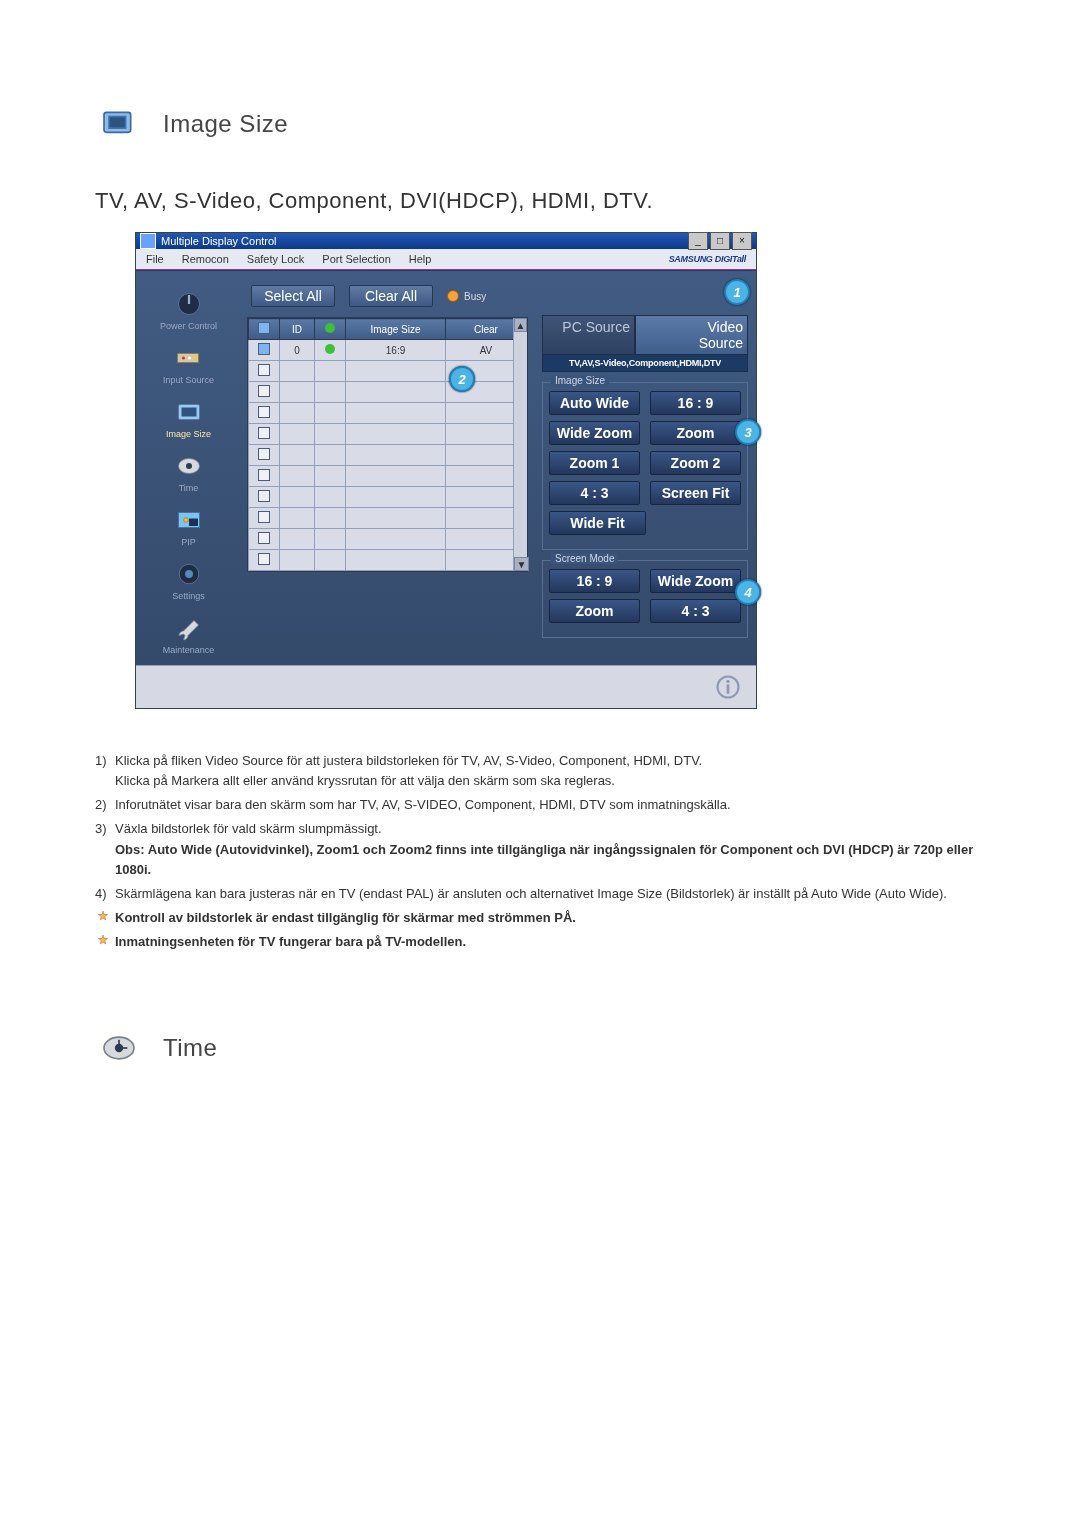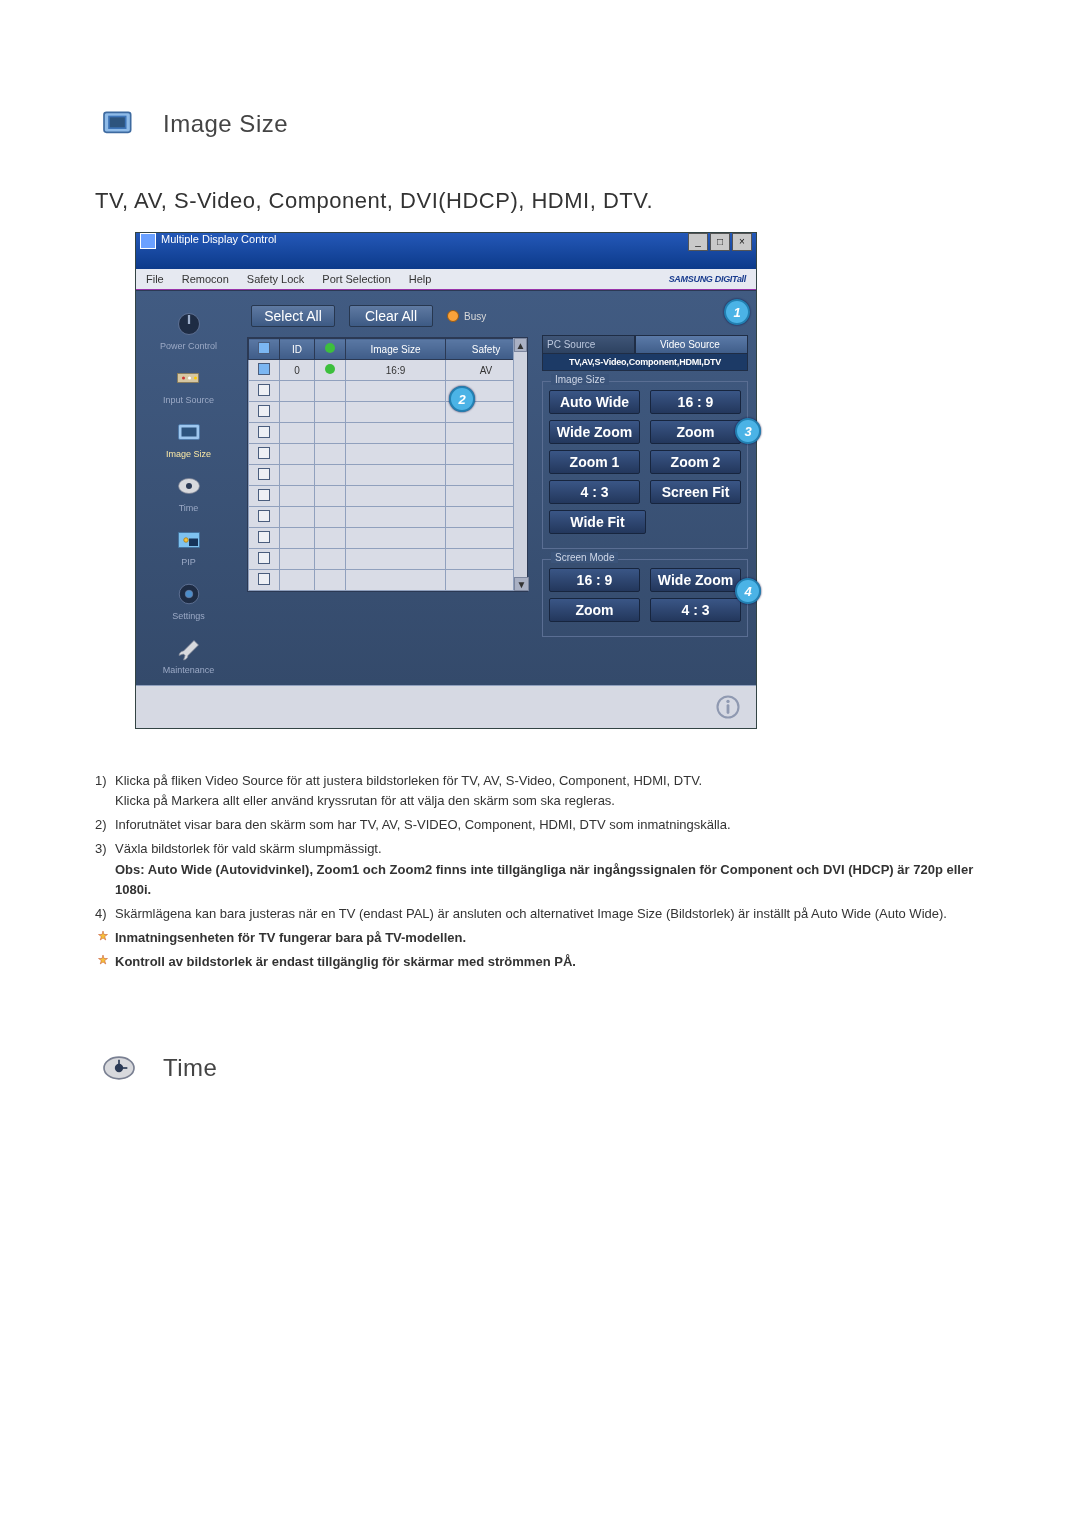--- a/index.html
+++ b/index.html
@@ -46,24 +46,24 @@
     width:620px;
     margin:10px 0 40px 40px;
     border:1px solid #344;
     box-shadow:0 0 0 1px #777 inset;
     background:#445a7a;
     font-family:Tahoma,Arial,sans-serif;
     font-size:11px;
     position:relative;
   }
   .titlebar {
-    height:36px;
+    height:16px;
     background:linear-gradient(#2458b8,#0c3a8a);
     color:#fff;
-    display:flex;align-items:flex-start;
+    display:flex;align-items:center;
     padding:0 4px;
     font-size:11px;
   }
   .titlebar .tb-icon{width:14px;height:14px;background:#6aa0ff;border:1px solid #fff;margin-right:5px;}
   .titlebar .spacer{flex:1;}
   .titlebar .win-btns{display:flex;}
   .titlebar .win-btn{
     width:18px;height:16px;margin-left:2px;
     background:#c9c9c9;border:1px solid #555;
     display:flex;align-items:center;justify-content:center;
@@ -145,22 +145,22 @@
   
   .rpanel{
     width:206px;padding:44px 8px 8px 4px;
     color:#fff;font-size:10px;
     position:relative;
   }
   .tabs{
     display:flex;margin-bottom:0;
   }
   .tab{
-    flex:1;text-align:left;padding:3px 4px;
-    font-size:10px;
+    flex:1;text-align:right;padding:3px 4px;
+    font-size:14px;
     background:linear-gradient(#3f5577,#2d4261);
     border:1px solid #1f2d45;color:#bac6dc;
   }
   .tab.active{
     background:linear-gradient(#5b7aa8,#405e8a);
     color:#fff;font-weight:normal;padding-left:24px;
   }
   .src-strip{
     background:#1c3a66;border:1px solid #1f2d45;border-top:none;
     color:#fff;text-align:center;font-size:9px;
@@ -300,21 +300,21 @@
         </span>
       </div>
       <div class="grid" style="position:relative;">
         <table>
           <tbody>
                 <tr>
             <th style="width:22px;"><span class="chk on"></span></th>
             <th style="width:26px;">ID</th>
             <th style="width:22px;"><span style="display:inline-block;width:10px;height:10px;border-radius:50%;background:#3dbf3d;"></span></th>
             <th>Image Size</th>
-            <th style="width:72px;">Safety</th>
+            <th style="width:72px;">Clear</th>
           </tr>
           <tr class="datrow">
             <td><span class="chk on"></span></td>
             <td>0</td>
             <td><span class="status-dot green"></span></td>
             <td>16:9</td>
             <td>AV</td>
           </tr>
           <tr class="datrow">
                   <td><span class="chk"></span></td>
@@ -465,27 +465,27 @@
             <td><span>Växla bildstorlek för vald skärm slumpmässigt.</span><br><span class="bold">Obs: Auto Wide (Autovidvinkel), Zoom1 och Zoom2 finns inte tillgängliga när ingångssignalen för Component och DVI (HDCP) är 720p eller 1080i.</span></td>
           </tr>
   <tr>
             <td class="num">4)</td>
             <td>Skärmlägena kan bara justeras när en TV (endast PAL) är ansluten och alternativet Image Size (Bildstorlek) är inställt på Auto Wide (Auto Wide).</td>
           </tr>
   <tr>
             <td class="num"><span class="star"><svg viewBox="0 0 24 24">
                   <path d="M12 2l2 7h7l-5.5 4 2 7L12 16l-5.5 4 2-7L3 9h7z" fill="#f6c03a" stroke="#c24a2a"></path>
                 </svg></span></td>
-            <td class="bold">Inmatningsenheten för TV fungerar bara på TV-modellen.</td>
+            <td class="bold">Kontroll av bildstorlek är endast tillgänglig för skärmar med strömmen PÅ.</td>
           </tr>
   <tr>
             <td class="num"><span class="star"><svg viewBox="0 0 24 24">
                   <path d="M12 2l2 7h7l-5.5 4 2 7L12 16l-5.5 4 2-7L3 9h7z" fill="#f6c03a" stroke="#c24a2a"></path>
                 </svg></span></td>
-            <td class="bold">Kontroll av bildstorlek är endast tillgänglig för skärmar med strömmen PÅ.</td>
+            <td class="bold">Inmatningsenheten för TV fungerar bara på TV-modellen.</td>
           </tr>
 </tbody>
       </table>
 </div>
 
 <div class="sect-head" style="margin-top:70px;">
   <span class="icon-wrap">
     <svg viewBox="0 0 48 48">
           <ellipse cx="24" cy="24" rx="18" ry="13" fill="#d8d9dd" stroke="#7a8092" stroke-width="2"></ellipse>
           <circle cx="24" cy="24" r="5" fill="#2b3a55"></circle>

